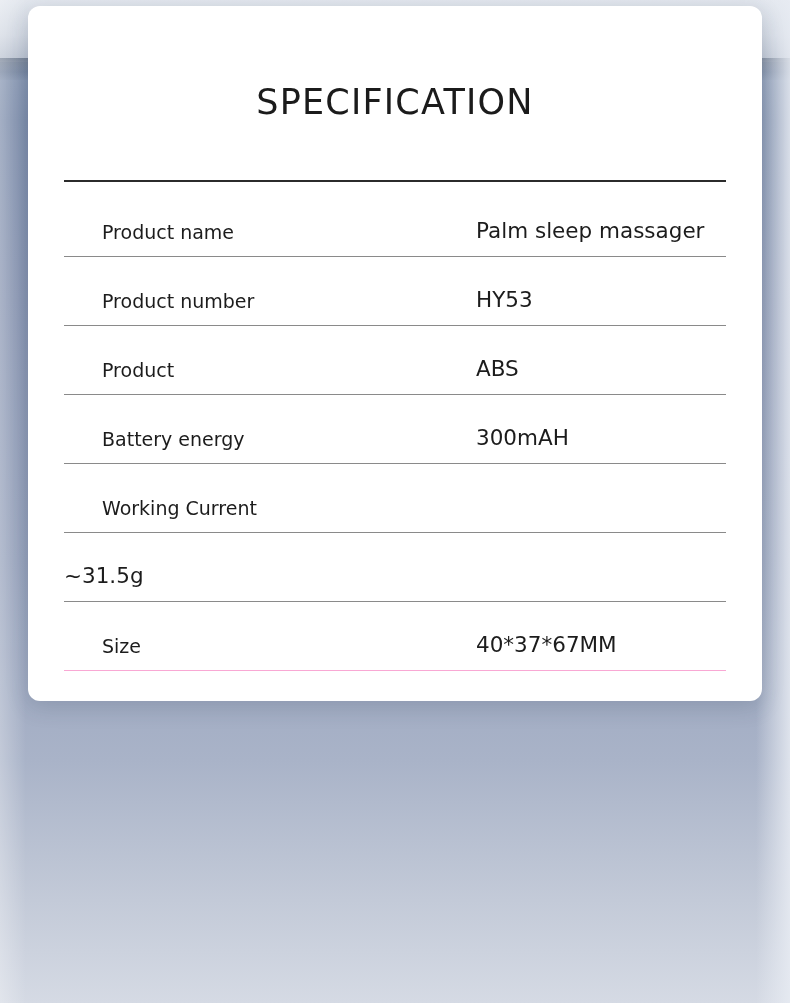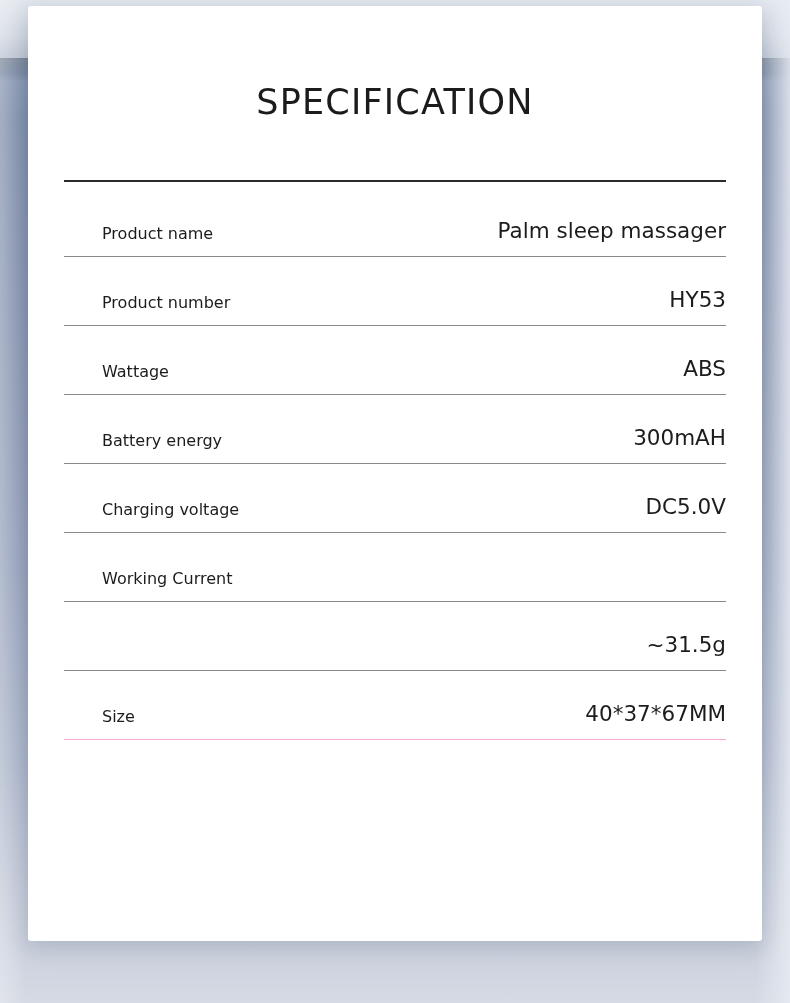--- a/index.html
+++ b/index.html
@@ -65,23 +65,23 @@
     height: 1003px;
     background: linear-gradient(270deg, rgba(232,236,243,0.85), rgba(255,255,255,0.0));
   }
 
   
   .card {
     position: absolute;
     left: 28px;
     top: 6px;
     width: 734px;
-    height: 935px;
+    height: 695px;
     background: #ffffff;
-    border-radius: 3px;
+    border-radius: 12px;
     box-shadow: 0 6px 22px rgba(40,55,80,0.18);
   }
 
   .card-title {
     text-align: center;
     font-size: 35px;
     letter-spacing: 1.2px;
     color: #1b1b1b;
     font-weight: 400;
     margin-top: 76px;
@@ -105,35 +105,34 @@
     align-items: flex-end;
     height: 69px;
     border-bottom: 1px solid #8a8a8a;
     box-sizing: border-box;
   }
   .spec-row:last-child {
     border-bottom: 1px solid #f9a8d4;
   }
   .spec-key {
     width: 412px;
-    font-size: 16px;
+    font-size: 19px;
     color: #1c1c1c;
     padding-left: 38px;
     padding-bottom: 13px;
     box-sizing: border-box;
     white-space: nowrap;
   }
   .spec-val {
     flex: 1;
     font-size: 21.5px;
     color: #1c1c1c;
     padding-bottom: 13px;
     box-sizing: border-box;
     white-space: nowrap;
-    text-align: right;
   }
 </style>
 </head>
 <body>
 
 <div class="page">
   <div class="bg-band-top"></div>
   <div class="bg-band-shadow"></div>
   <div class="bg-left-edge"></div>
   <div class="bg-right-edge"></div>
@@ -146,30 +145,26 @@
     <div class="spec-table">
       <div class="spec-row">
         <div class="spec-key">Product name</div>
         <div class="spec-val">Palm sleep massager</div>
       </div>
       <div class="spec-row">
         <div class="spec-key">Product number</div>
         <div class="spec-val">HY53</div>
       </div>
       <div class="spec-row">
-        <div class="spec-key">Wattage</div>
+        <div class="spec-key">Product</div>
         <div class="spec-val">ABS</div>
       </div>
       <div class="spec-row">
         <div class="spec-key">Battery energy</div>
         <div class="spec-val">300mAH</div>
-      </div>
-      <div class="spec-row">
-        <div class="spec-key">Charging voltage</div>
-        <div class="spec-val">DC5.0V</div>
       </div>
       <div class="spec-row">
         <div class="spec-key">Working Current</div>
       </div>
       <div class="spec-row">
         <div class="spec-val">~31.5g</div>
       </div>
       <div class="spec-row">
         <div class="spec-key">Size</div>
         <div class="spec-val">40*37*67MM</div>

